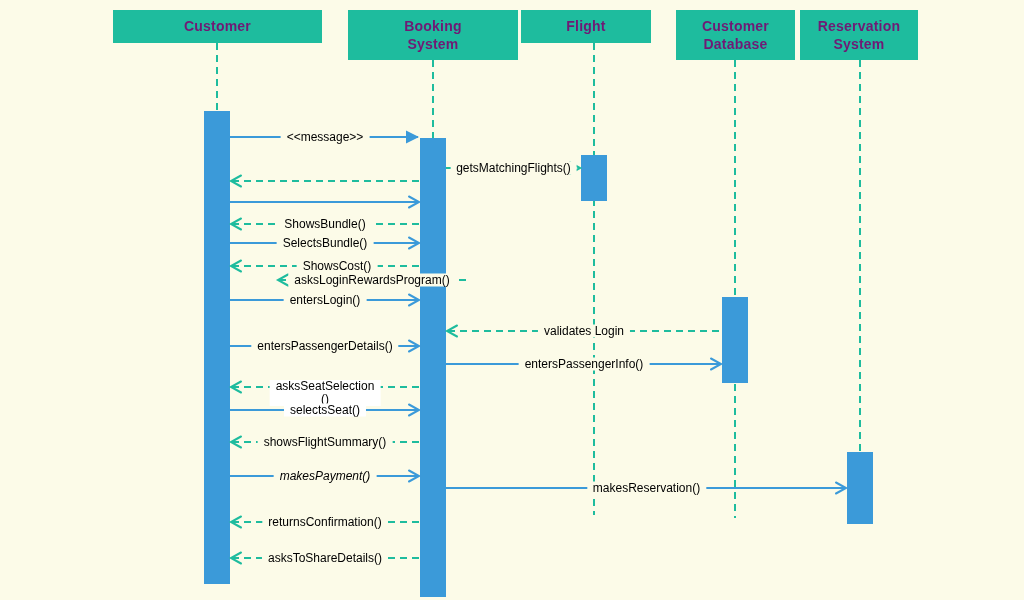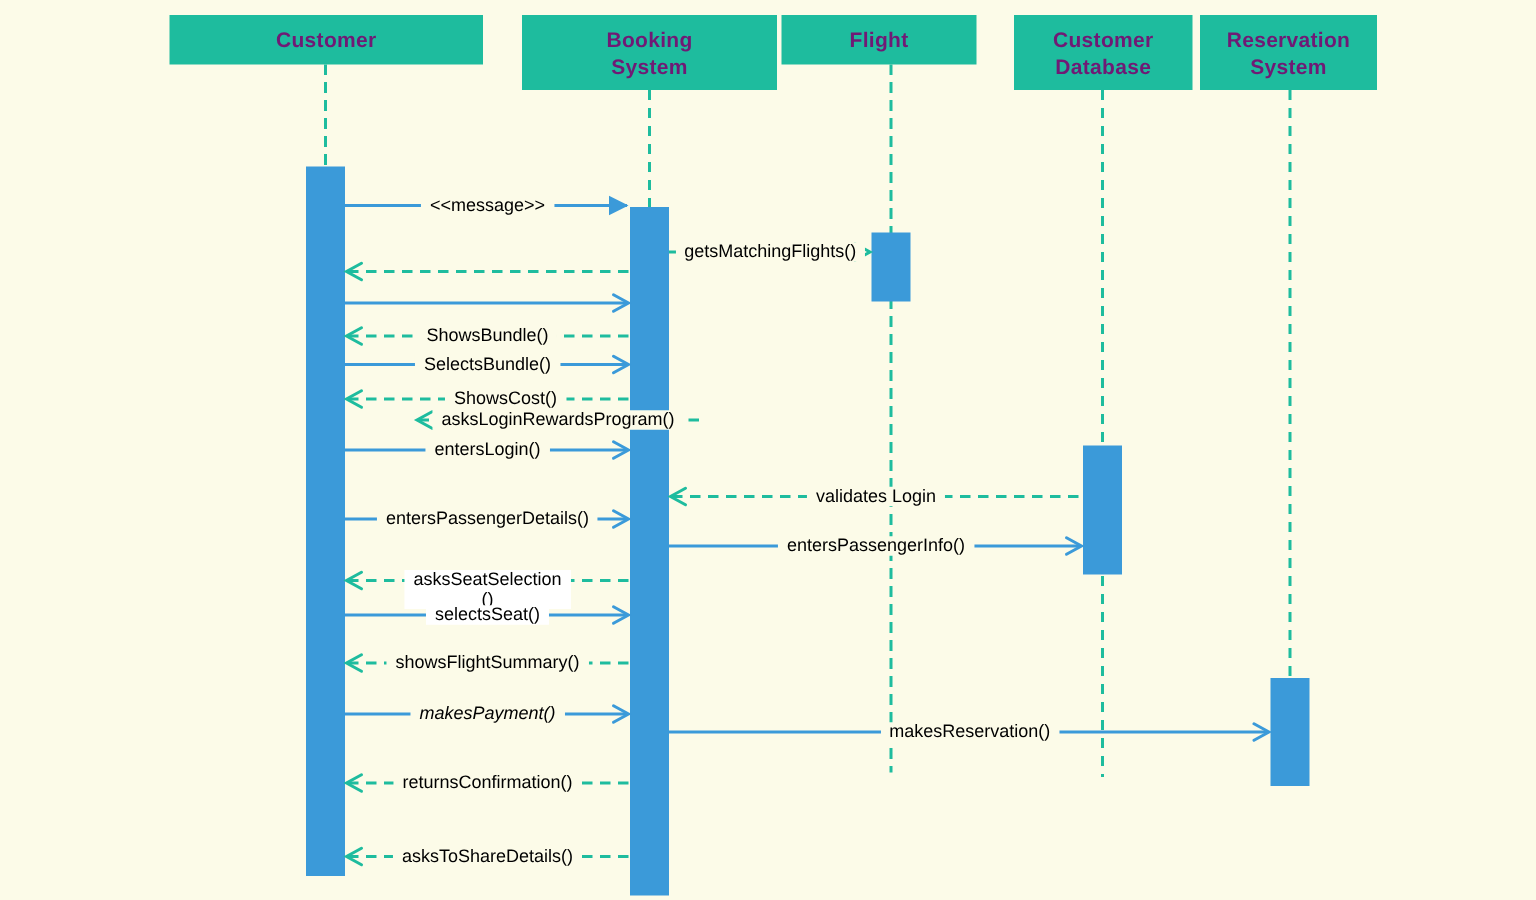--- a/index.html
+++ b/index.html
@@ -196,20 +196,20 @@
       </svg>
       <div class="msg-label">makesReservation()</div>
     </div>
     <div class="msg" style="left: 230px; top: 514px; width: 190px;">
       <svg width="190" height="16">
         <line x1="2" x2="190" y1="8" y2="8" stroke="#1ebc9e" stroke-width="2" stroke-dasharray="7,5"></line>
         <polyline points="11,2.5 1,8 11,13.5" fill="none" stroke="#1ebc9e" stroke-width="2" stroke-linecap="round"></polyline>
       </svg>
       <div class="msg-label">returnsConfirmation()</div>
     </div>
-    <div class="msg" style="left: 230px; top: 550px; width: 190px; margin-top: 13px;">
+    <div class="msg" style="left: 230px; top: 550px; width: 190px;">
       <svg width="190" height="16">
         <line x1="2" x2="190" y1="8" y2="8" stroke="#1ebc9e" stroke-width="2" stroke-dasharray="7,5"></line>
         <polyline points="11,2.5 1,8 11,13.5" fill="none" stroke="#1ebc9e" stroke-width="2" stroke-linecap="round"></polyline>
       </svg>
       <div class="msg-label">asksToShareDetails()</div>
     </div>
   </div>
 
 </body></html>

